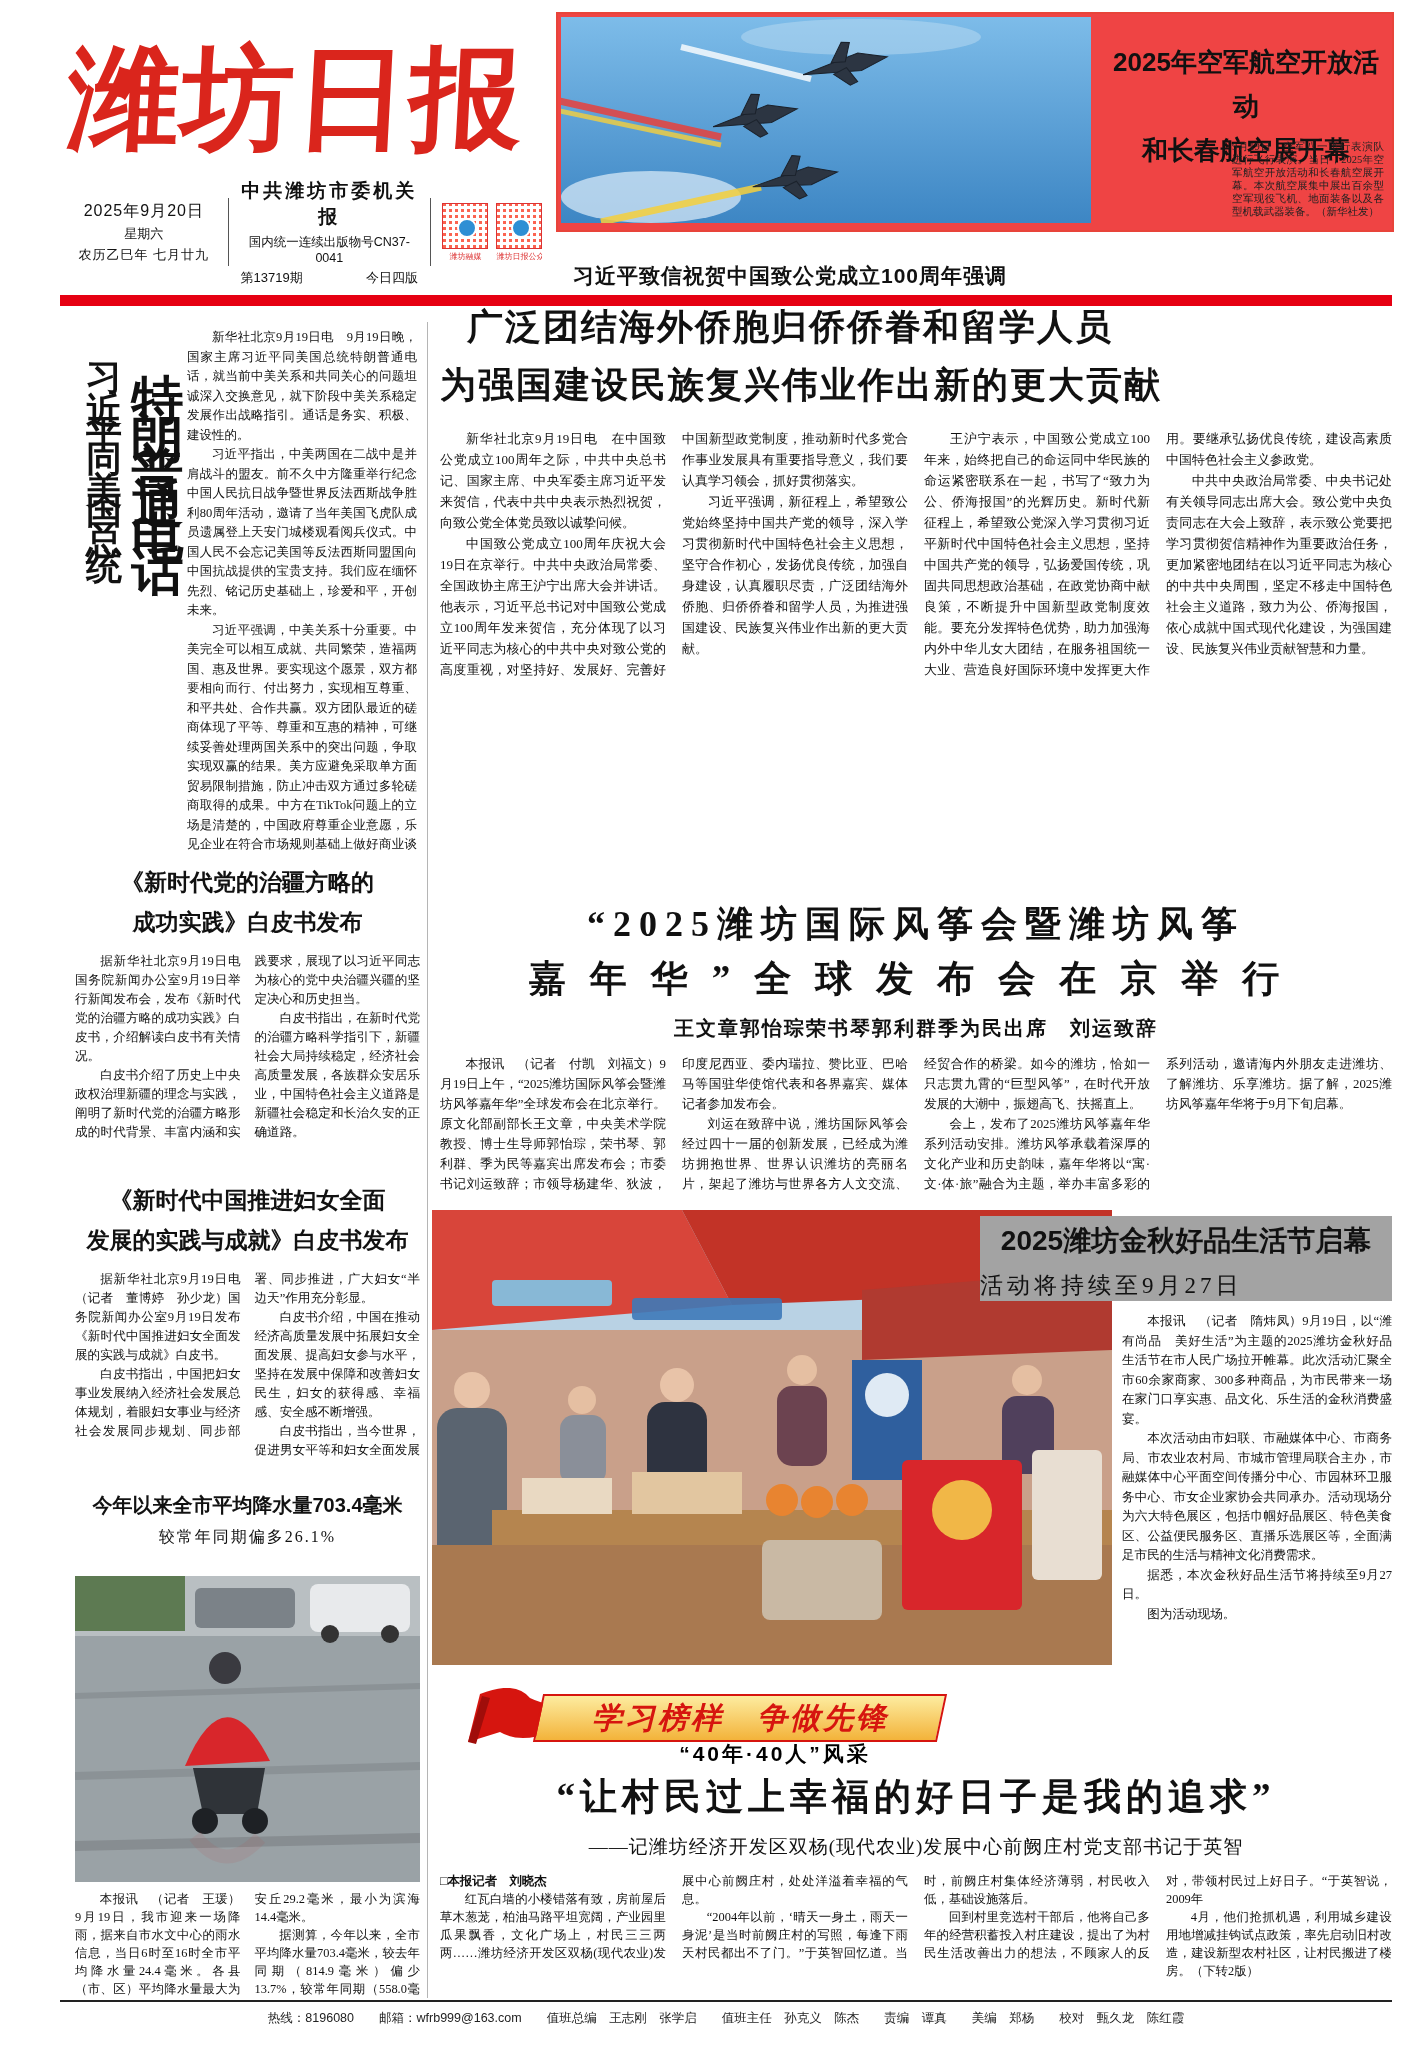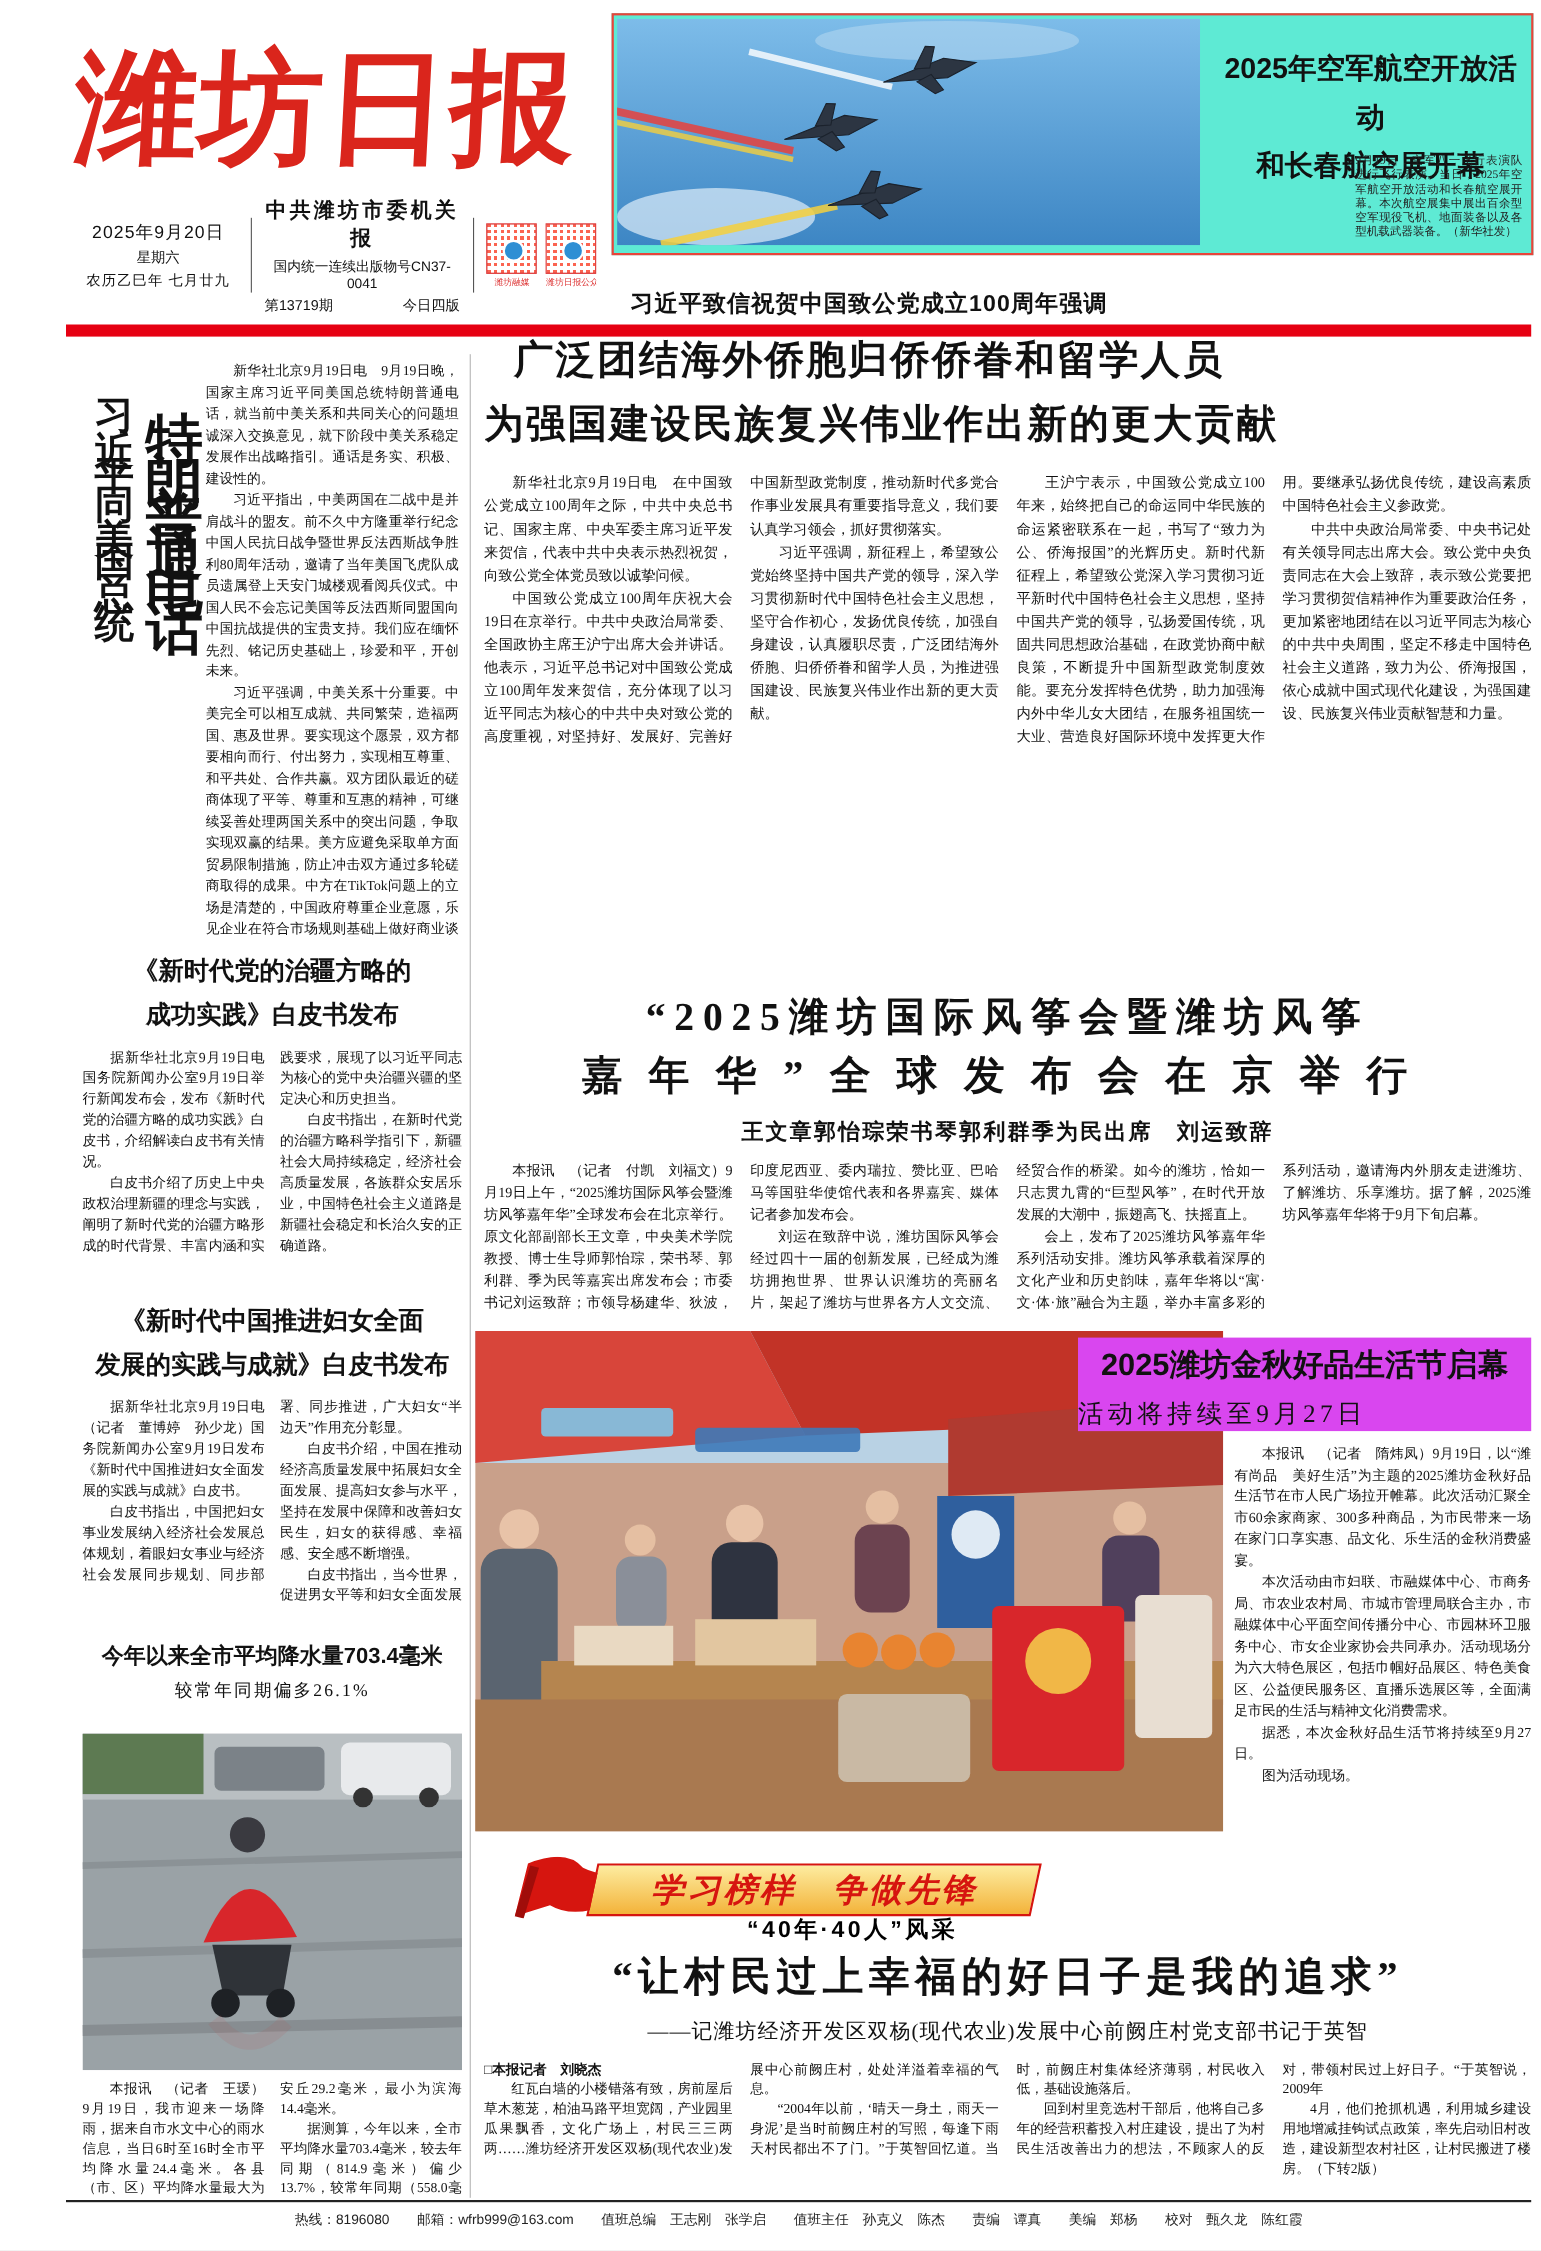--- a/index.html
+++ b/index.html
@@ -25,21 +25,21 @@
   .qr-wrap{width:120px;flex-direction:row !important;gap:8px;align-items:center;justify-content:center;}
   .qr-box{width:46px;text-align:center;}
   .qr{width:44px;height:44px;margin:0 auto;border:1px solid #d33;position:relative;
      background-image:repeating-linear-gradient(0deg,#df382c 0 3px,#fff 3px 6px),
                       repeating-linear-gradient(90deg,#df382c 0 3px,#fff 3px 6px);
      background-blend-mode:screen;}
   .qr .play{position:absolute;left:14px;top:14px;width:16px;height:16px;border-radius:50%;
      background:#2e8fd4;border:2px solid #fff;}
   .qr-cap{font-size:8px;color:#d33;margin-top:2px;white-space:nowrap;overflow:hidden;}
   
-  .airshow-box{left:556px;top:12px;width:834px;height:216px;border:2px solid #e8443a;background:#5eead4;}
+  .airshow-box{left:556px;top:12px;width:834px;height:216px;border:2px solid #e8443a;background:#ef4444;}
   .airshow-photo{position:absolute;left:3px;top:3px;width:530px;height:206px;}
   .airshow-head{position:absolute;left:545px;top:26px;width:286px;text-align:center;
      font-weight:900;font-size:26px;line-height:44px;font-family:"Liberation Sans",sans-serif;}
   .airshow-cap{position:absolute;right:8px;top:126px;width:152px;font-size:10.5px;line-height:13px;
      text-align:justify;color:#222;}
   
   .red-bar{left:60px;top:295px;width:1332px;height:11px;background:#e60012;}
   .v-rule{left:427px;top:322px;width:1px;height:1676px;background:#b5b5b5;}
   
   .body-text p{margin:0;text-indent:2em;text-align:justify;}
@@ -76,21 +76,21 @@
   
   .kite-art{left:440px;top:897px;width:952px;}
   .kite-h1{text-align:center;font-size:36px;font-weight:900;letter-spacing:8px;line-height:54px;white-space:nowrap;}
   .kite-h2{text-align:center;font-size:37px;font-weight:900;letter-spacing:24px;line-height:56px;white-space:nowrap;}
   .kite-sub{text-align:center;font-size:20px;font-weight:700;margin-top:8px;letter-spacing:2px;
      font-family:"Liberation Sans",sans-serif;}
   .kite-body{margin-top:12px;width:952px;height:172px;overflow:hidden;column-count:4;
      column-gap:16px;font-size:12.8px;line-height:20px;}
   
   .jq-photo{left:432px;top:1210px;width:680px;height:455px;}
-  .jq-headbox{left:980px;top:1216px;width:412px;background:#d946ef;padding-top:6px;}
+  .jq-headbox{left:980px;top:1216px;width:412px;background:#a3a3a3;padding-top:6px;}
   .jq-h1{text-align:center;font-size:28px;font-weight:900;font-family:"Liberation Sans",sans-serif;white-space:nowrap;}
   .jq-h2{font-size:23px;letter-spacing:4px;margin-top:10px;white-space:nowrap;}
   .jq-body{left:1122px;top:1312px;width:270px;height:352px;overflow:hidden;font-size:12.6px;line-height:19.5px;}
   
   .banner{left:460px;top:1686px;width:560px;height:80px;}
   .banner-flag{position:absolute;left:0;top:2px;width:110px;height:56px;}
   .banner-ribbon{position:absolute;left:78px;top:8px;width:400px;height:44px;
      background:linear-gradient(#fdeca0,#f3b33a);transform:skewX(-12deg);
      border:2px solid #d6150f;display:flex;align-items:center;justify-content:center;}
   .banner-ribbon span{transform:skewX(12deg);font-size:30px;font-weight:900;font-style:italic;

